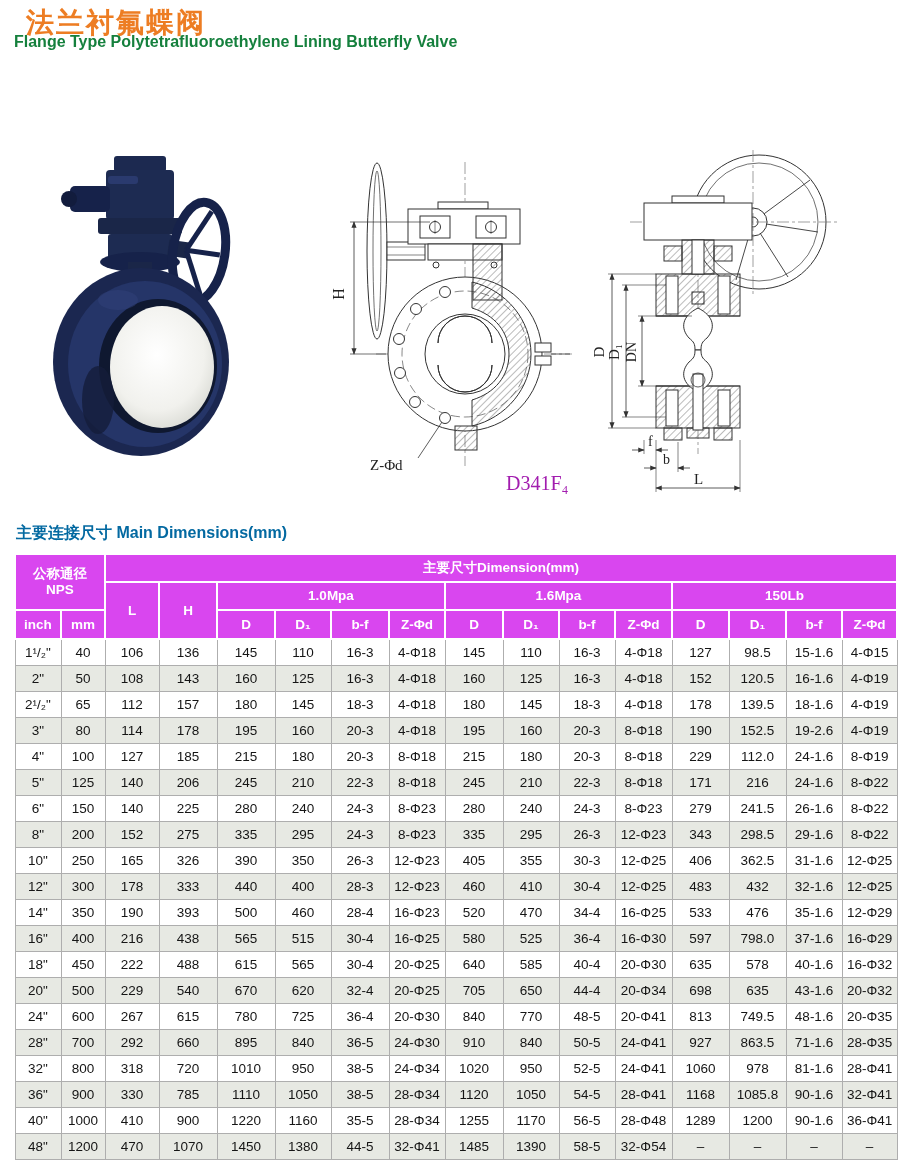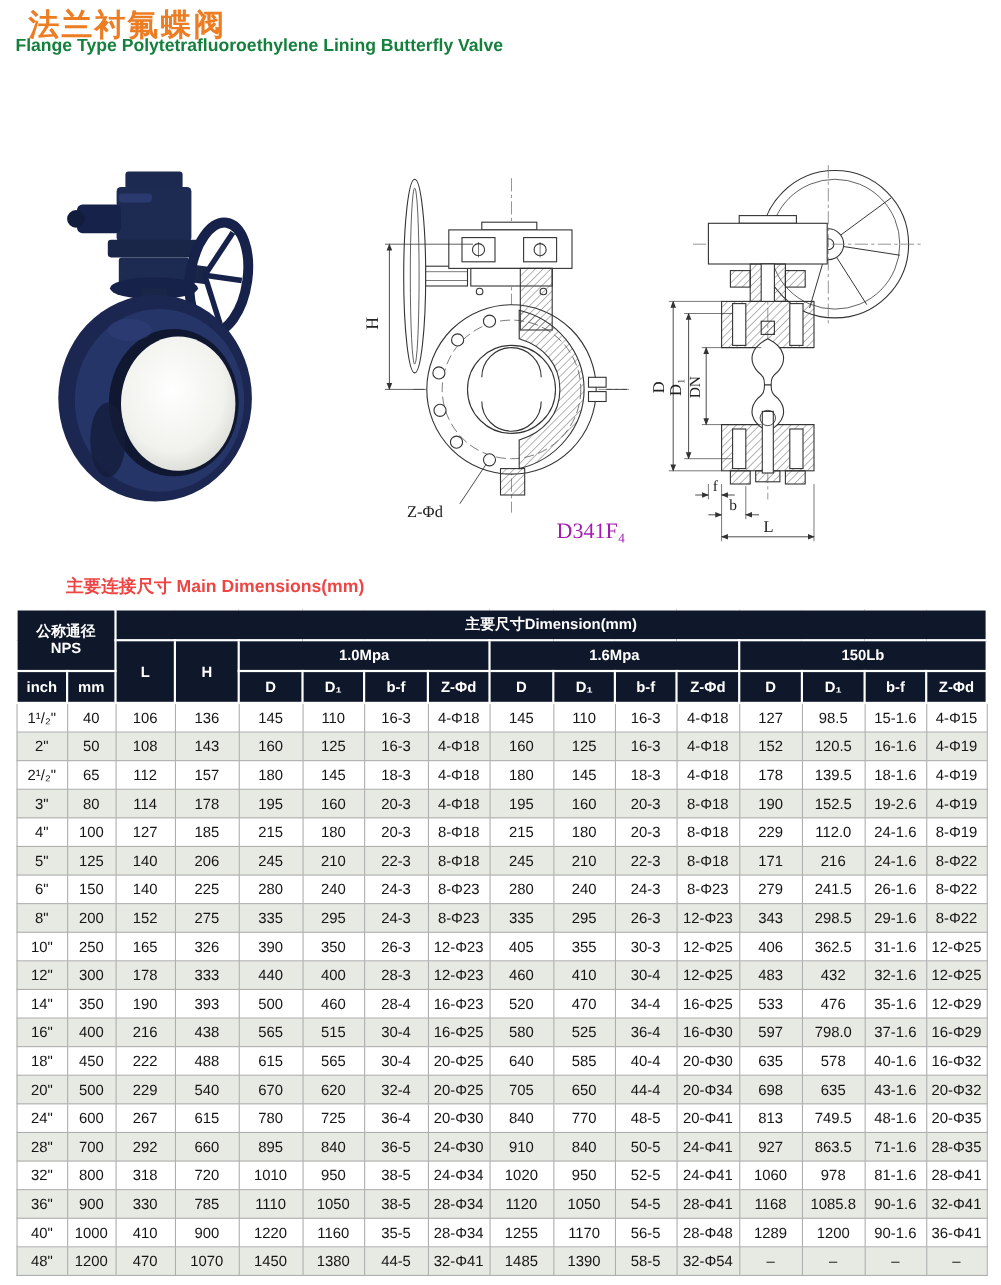--- a/index.html
+++ b/index.html
@@ -4,26 +4,26 @@
 <style>
   html,body{margin:0;padding:0;}
   body{
     width:910px;height:1168px;position:relative;background:#ffffff;
     font-family:"Liberation Sans",sans-serif;overflow:hidden;
   }
   .title-zh{position:absolute;left:26px;top:4px;font-size:28px;font-weight:bold;color:#ed7d23;letter-spacing:2px;}
   .title-en{position:absolute;left:14px;top:33px;font-size:16px;font-weight:bold;color:#15803d;}
   .fig{position:absolute;}
   .model-code{position:absolute;left:506px;top:472px;font-family:"Liberation Serif",serif;font-size:20px;color:#a21caf;}
-  .section-title{position:absolute;left:16px;top:523px;font-size:16px;font-weight:bold;color:#ef4444;margin-left:44px;}
+  .section-title{position:absolute;left:16px;top:523px;font-size:16px;font-weight:bold;color:#0369a1;}
   table.dims{
     position:absolute;left:14px;top:553px;width:882px;border-collapse:collapse;table-layout:fixed;
   }
   table.dims th{
-    background:#0f172a;color:#ffffff;border:2px solid #ffffff;
+    background:#d946ef;color:#ffffff;border:2px solid #ffffff;
     font-size:13.5px;font-weight:bold;padding:0;line-height:1.15;
   }
   table.dims thead tr.h1 th{height:26px;}
   table.dims thead tr.h2 th{height:26px;}
   table.dims thead tr.h3 th{height:27px;}
   table.dims td{
     border:1px solid #aeaeae;font-size:13.5px;text-align:center;
     color:#151515;padding:0 1px;height:25px;background:#ffffff;
   }
   table.dims tbody tr:nth-child(even) td{background:#e7e9e3;}

